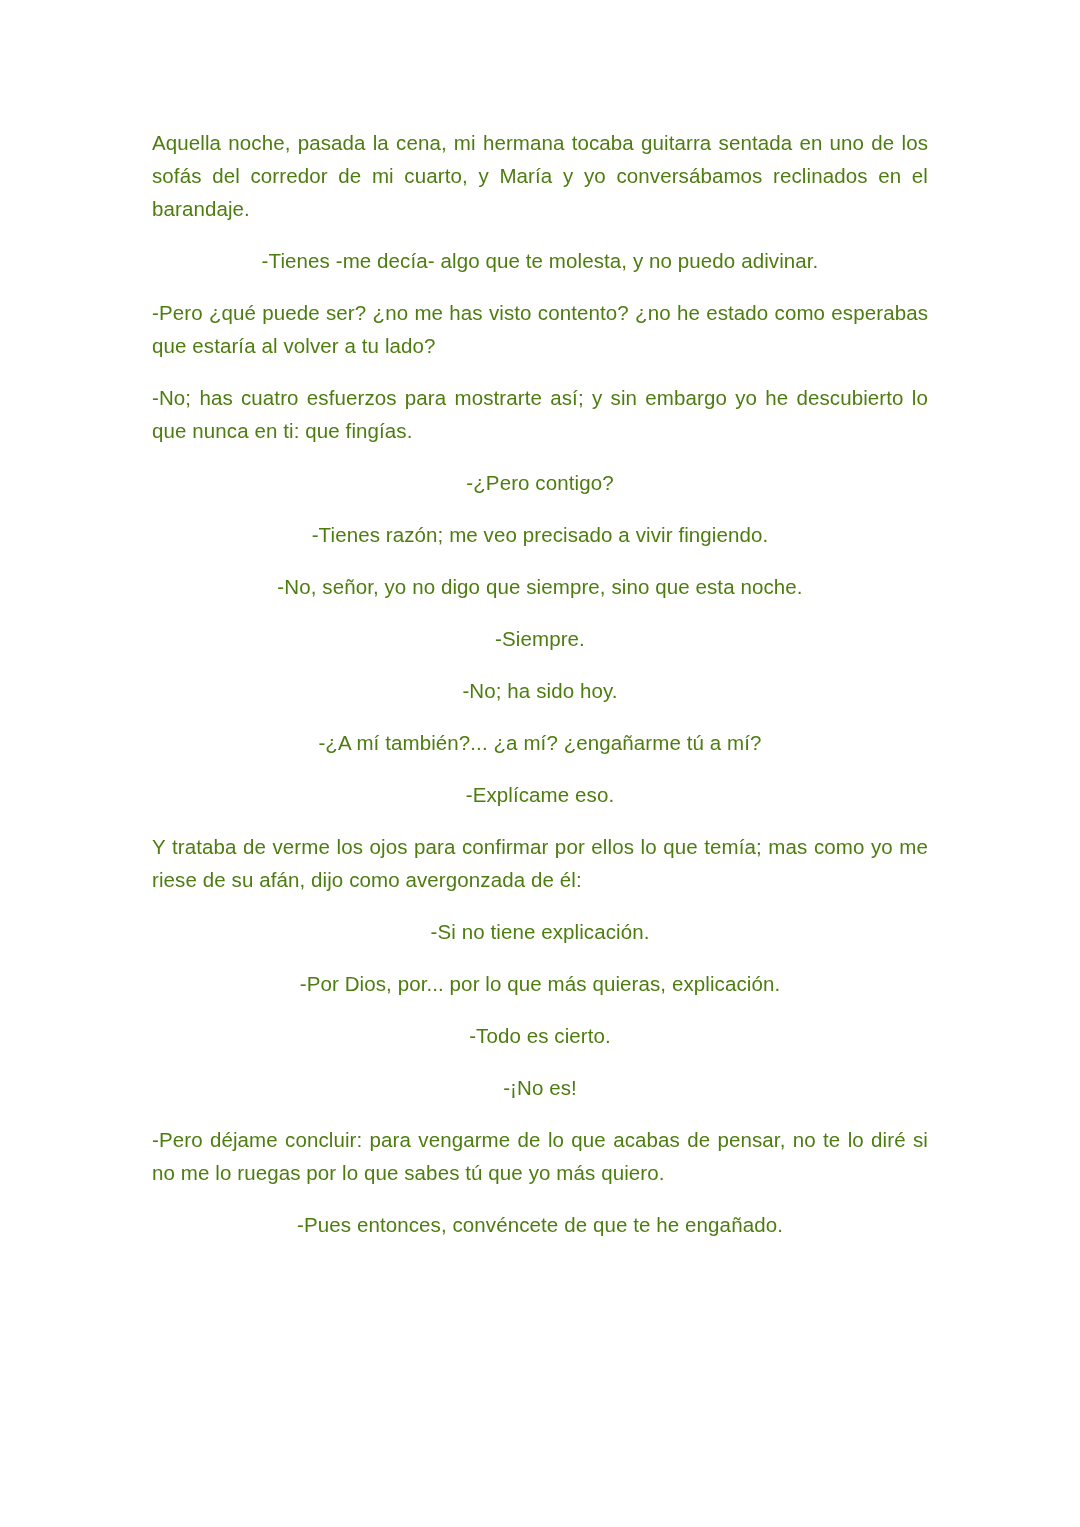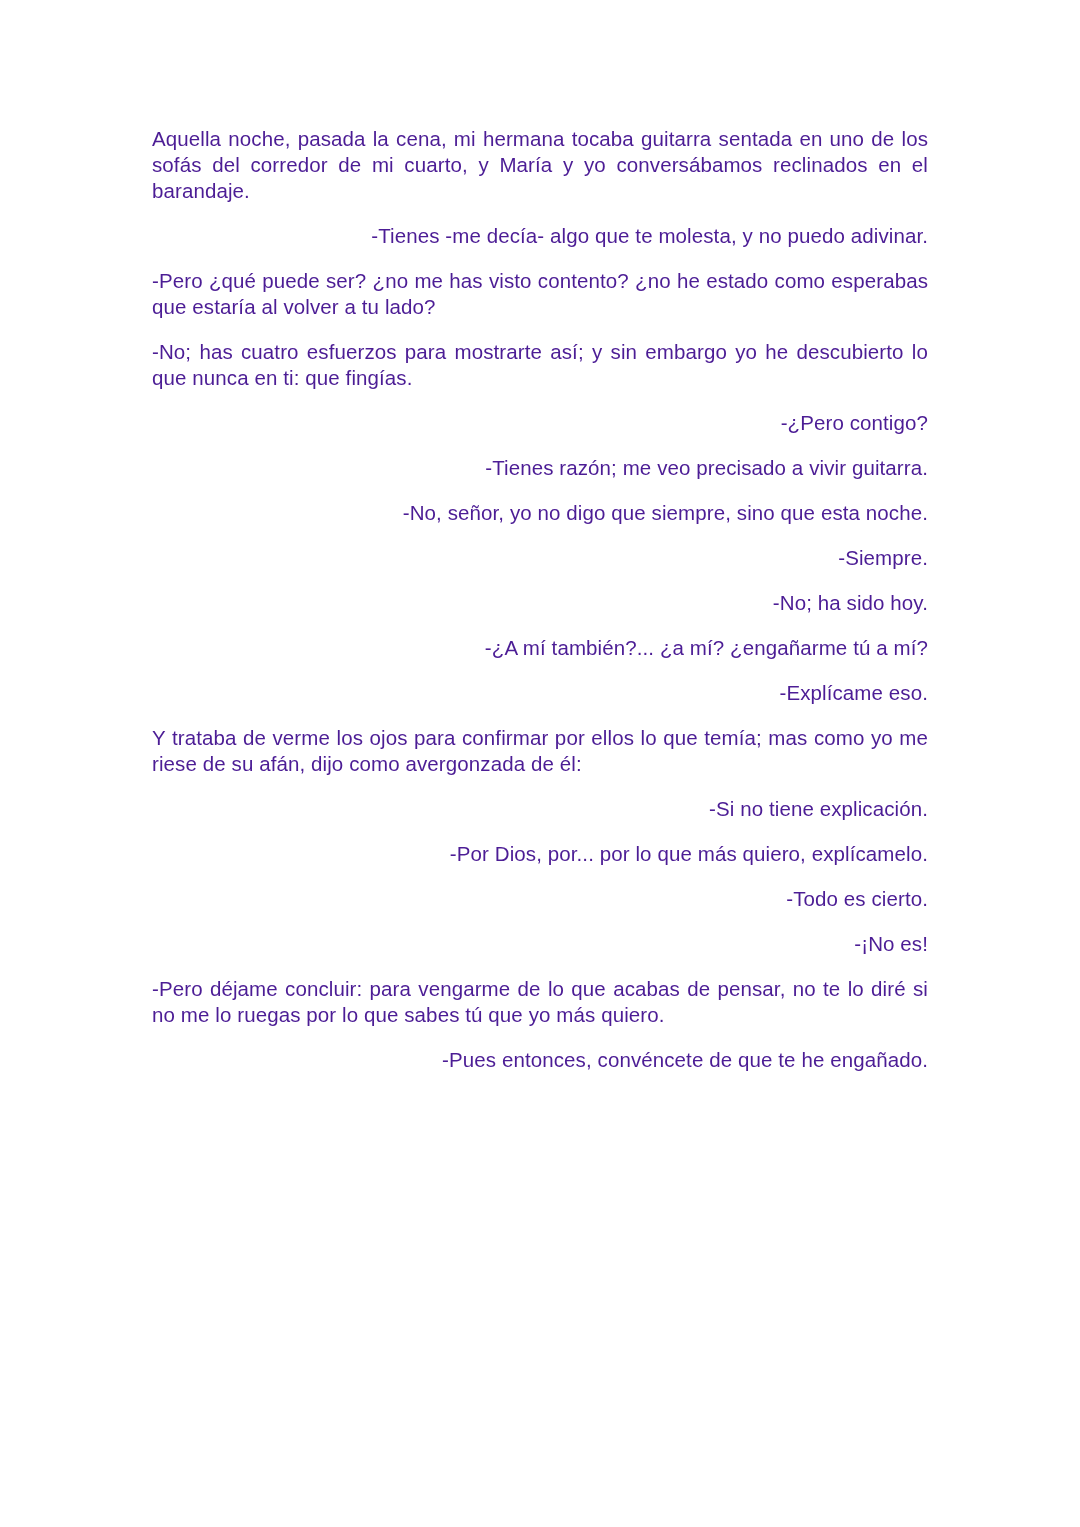--- a/index.html
+++ b/index.html
@@ -27,54 +27,54 @@
     position: absolute;
     left: 152px;
     top: 126px;
     width: 776px;
   }
 
   .para {
     margin: 0 0 19px 0;
     padding: 0;
     font-size: 20.5px;
-    line-height: 26px;
-    color: #4c1d95;
+    line-height: 33px;
+    color: #4d7c0f;
     text-align: justify;
     text-justify: inter-word;
     letter-spacing: 0.1px;
     -webkit-font-smoothing: antialiased;
   }
 
   .para:last-child {
     margin-bottom: 11px;
   }
 
   
   .para.single {
-    text-align: right;
+    text-align: center;
   }
 </style>
 </head>
 <body>
 
 <div id="page">
   <div id="text-column">
     <p class="para">Aquella noche, pasada la cena, mi hermana tocaba guitarra sentada en uno de los sofás del corredor de mi cuarto, y María y yo conversábamos reclinados en el barandaje.</p>
     <p class="para single">-Tienes -me decía- algo que te molesta, y no puedo adivinar.</p>
     <p class="para">-Pero ¿qué puede ser? ¿no me has visto contento? ¿no he estado como esperabas que estaría al volver a tu lado?</p>
     <p class="para">-No; has cuatro esfuerzos para mostrarte así; y sin embargo yo he descubierto lo que nunca en ti: que fingías.</p>
     <p class="para single">-¿Pero contigo?</p>
-    <p class="para single">-Tienes razón; me veo precisado a vivir guitarra.</p>
+    <p class="para single">-Tienes razón; me veo precisado a vivir fingiendo.</p>
     <p class="para single">-No, señor, yo no digo que siempre, sino que esta noche.</p>
     <p class="para single">-Siempre.</p>
     <p class="para single">-No; ha sido hoy.</p>
     <p class="para single">-¿A mí también?... ¿a mí? ¿engañarme tú a mí?</p>
     <p class="para single">-Explícame eso.</p>
     <p class="para">Y trataba de verme los ojos para confirmar por ellos lo que temía; mas como yo me riese de su afán, dijo como avergonzada de él:</p>
     <p class="para single">-Si no tiene explicación.</p>
-    <p class="para single">-Por Dios, por... por lo que más quiero, explícamelo.</p>
+    <p class="para single">-Por Dios, por... por lo que más quieras, explicación.</p>
     <p class="para single">-Todo es cierto.</p>
     <p class="para single">-¡No es!</p>
     <p class="para">-Pero déjame concluir: para vengarme de lo que acabas de pensar, no te lo diré si no me lo ruegas por lo que sabes tú que yo más quiero.</p>
     <p class="para single">-Pues entonces, convéncete de que te he engañado.</p>
   </div>
 </div>
 
 </body></html>

